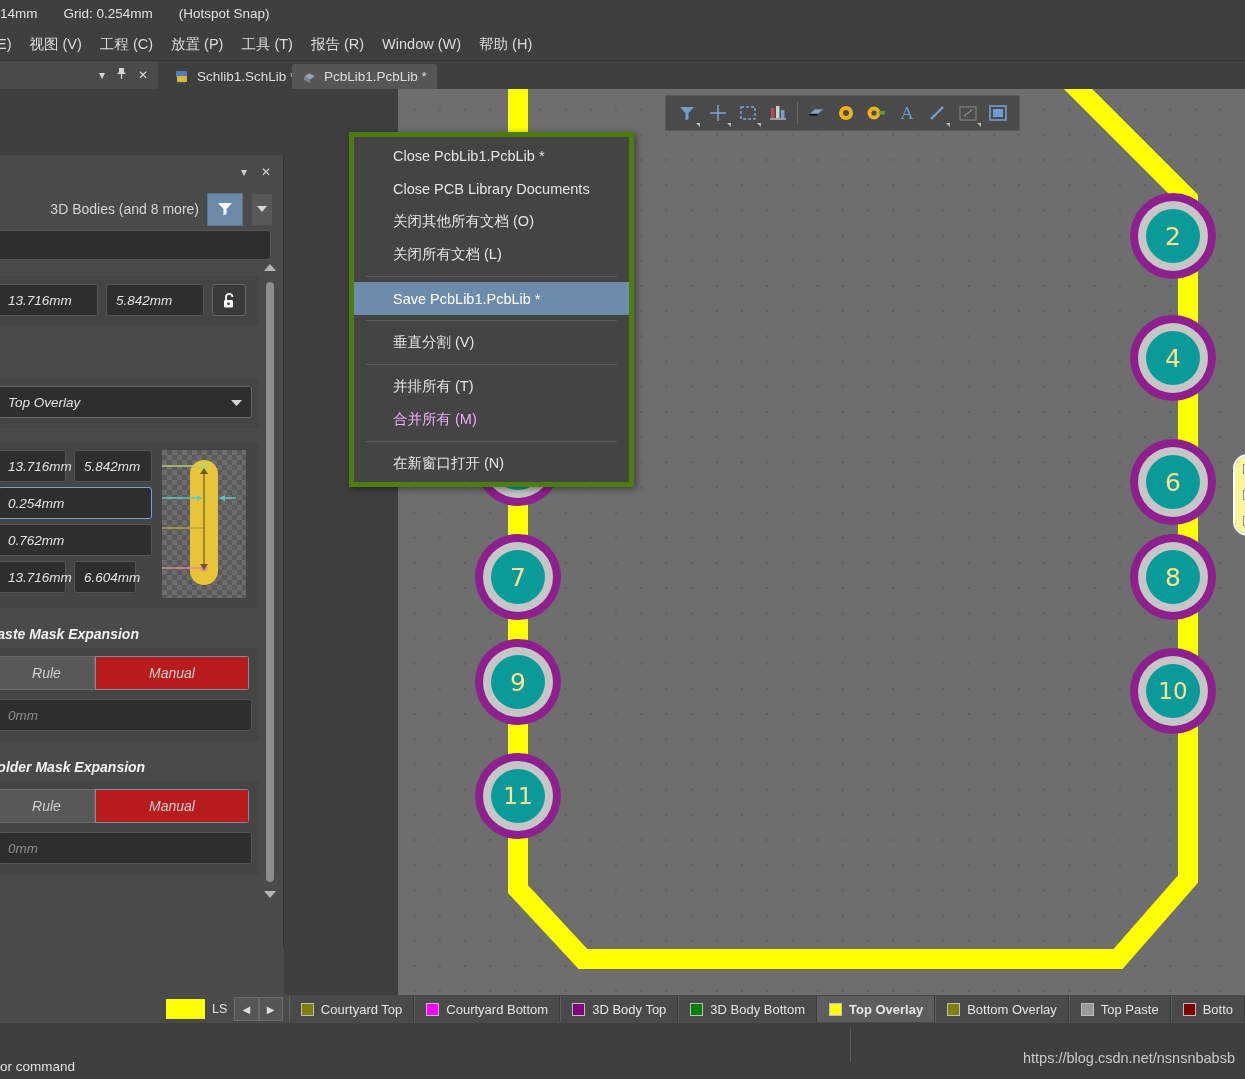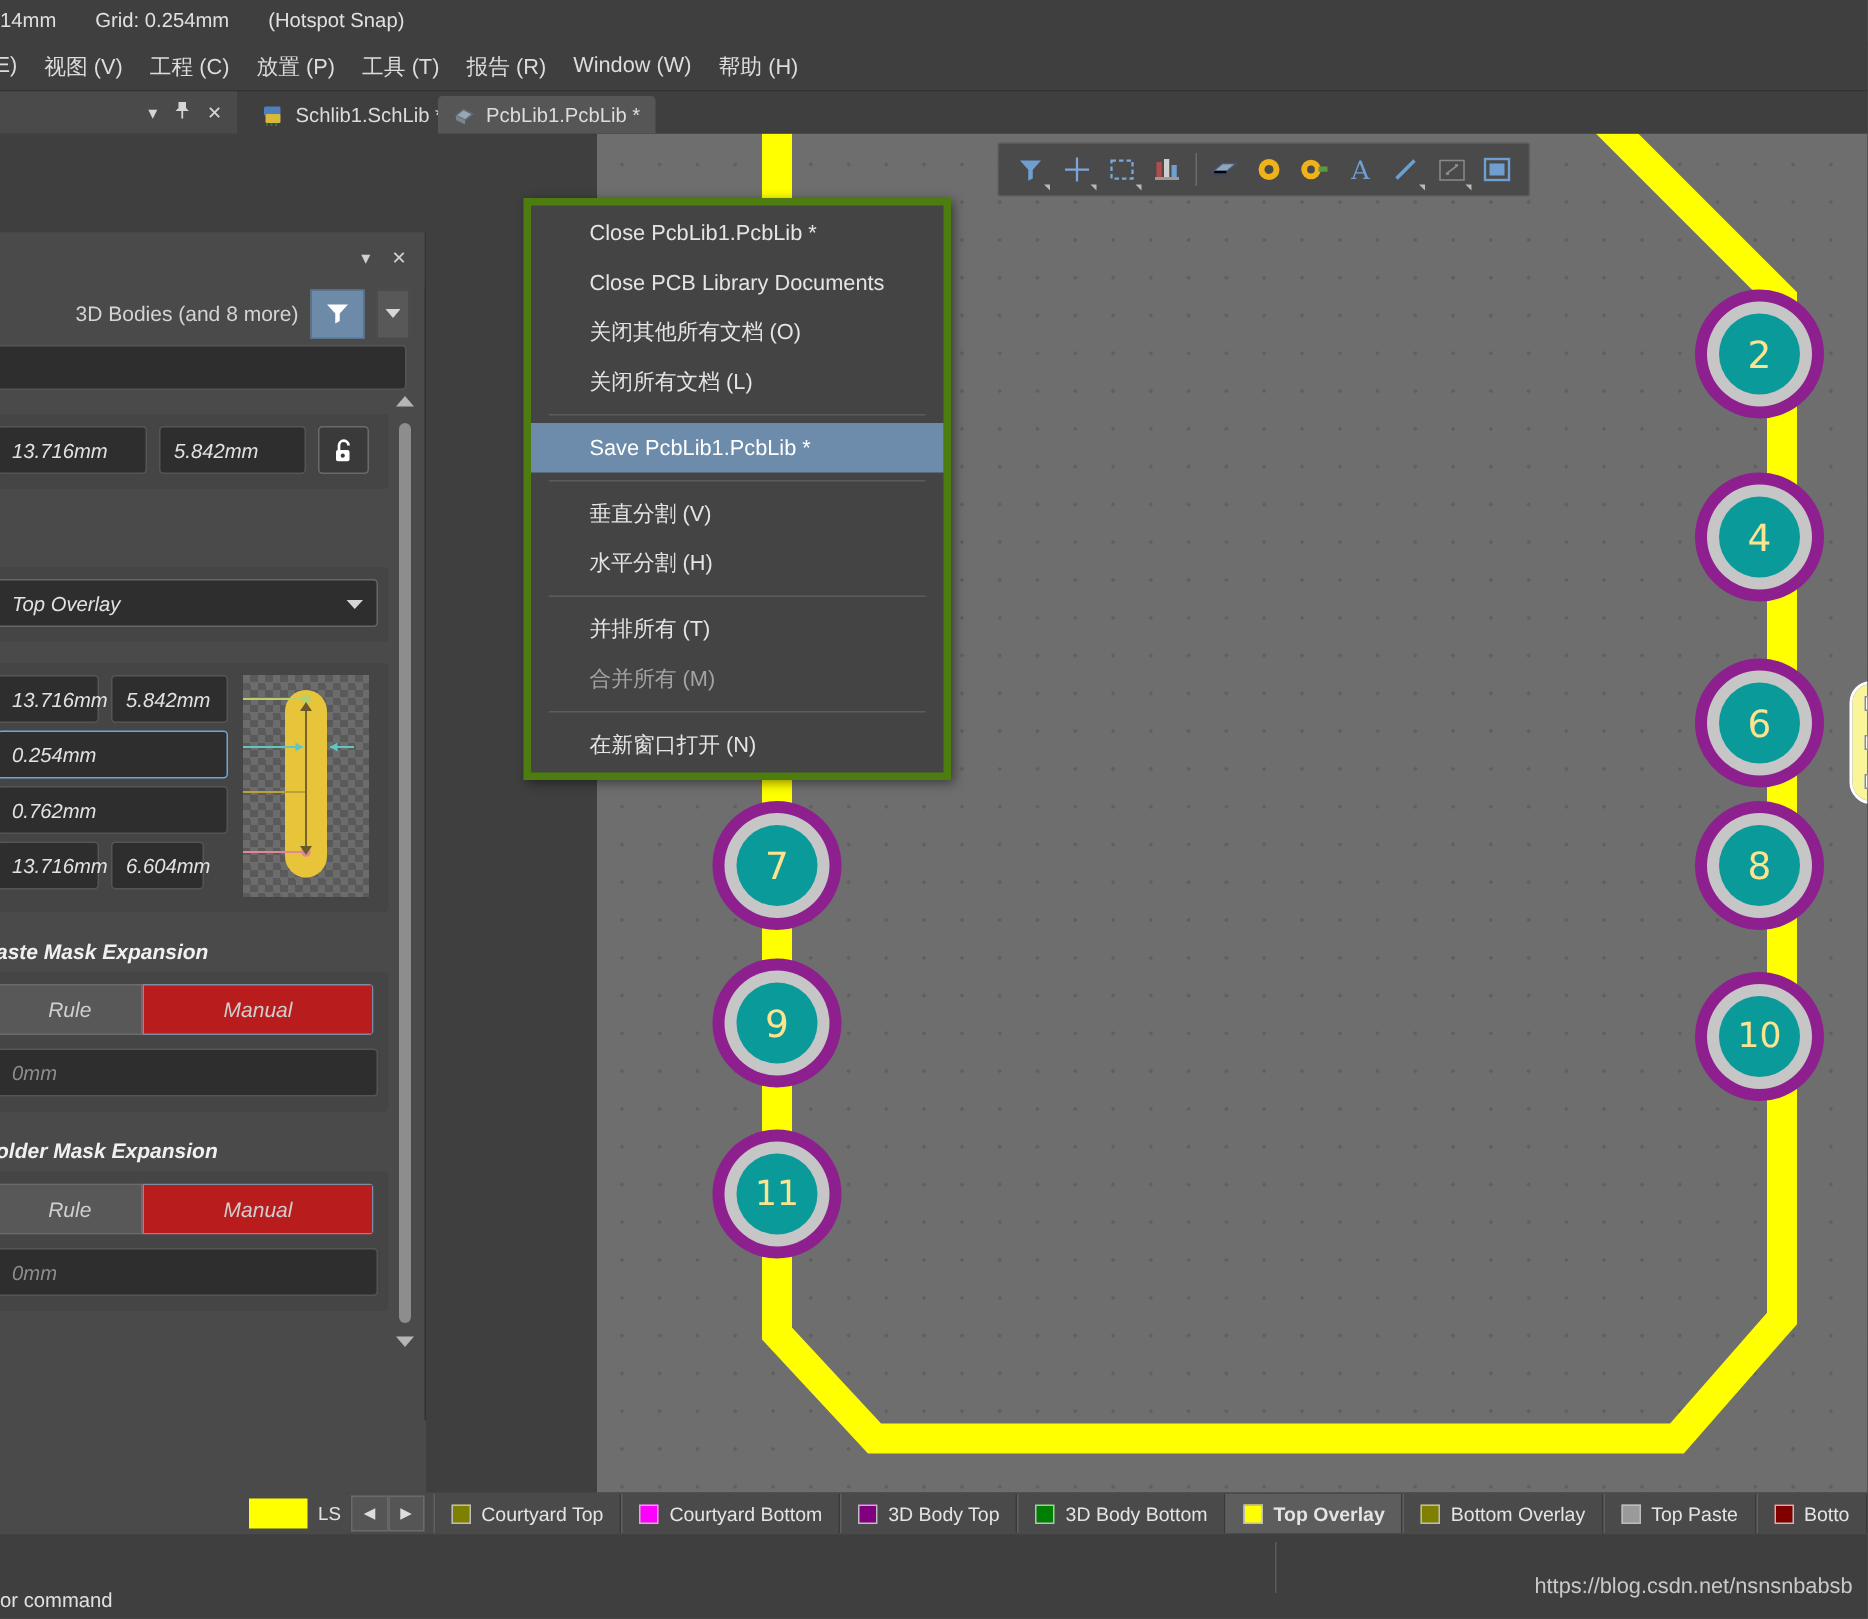--- a/index.html
+++ b/index.html
@@ -162,21 +162,21 @@
 
   
   .dropdown {
     position: absolute; left: 349px; top: 88px; width: 285px;
     background: #444444; border: 5px solid #4d7c0f; z-index: 50;
     padding: 2px 0; box-shadow: 2px 2px 7px rgba(0,0,0,.45); margin-top: 44px;
   }
   .dd-item { height: 33px; display: flex; align-items: center;
              padding-left: 39px; font-size: 14.5px; color: #e4e4e4; white-space: nowrap; }
   .dd-item.hl { background: #6d8cab; color: #ffffff; }
-  .dd-item.dis { color: #a3a3a3; }
+  .dd-item.dis { color: #f0abfc; }
   .dd-sep { height: 1px; background: #5c5c5c; margin: 5px 12px; }
 
   
   .layerbar {
     position: absolute; left: 160px; top: 995px; width: 1085px; height: 28px;
     background: #4a4a4a; display: flex; align-items: center; gap: 0; overflow: hidden;
   }
   .lswatch { width: 42px; height: 20px; background: #ffff00; margin-left: 6px; }
   .lslabel { font-size: 12.5px; color: #e2e2e2; padding: 0 7px; }
   .arrbtn { width: 26px; height: 24px; background: #555; border: 1px solid #6a6a6a;
@@ -493,21 +493,20 @@
 
   <div class="dropdown">
     <div class="dd-item">Close PcbLib1.PcbLib *</div>
     <div class="dd-item">Close PCB Library Documents</div>
     <div class="dd-item">关闭其他所有文档 (O)</div>
     <div class="dd-item">关闭所有文档 (L)</div>
     <div class="dd-sep"></div>
     <div class="dd-item hl">Save PcbLib1.PcbLib *</div>
     <div class="dd-sep"></div>
     <div class="dd-item">垂直分割 (V)</div>
-    <div class="dd-item">水平分割 (H)</div>
     <div class="dd-sep"></div>
     <div class="dd-item">并排所有 (T)</div>
     <div class="dd-item dis">合并所有 (M)</div>
     <div class="dd-sep"></div>
     <div class="dd-item">在新窗口打开 (N)</div>
   </div>
 
   <div class="botstub"></div>
   <div class="layerbar">
     <div class="lswatch"></div>

